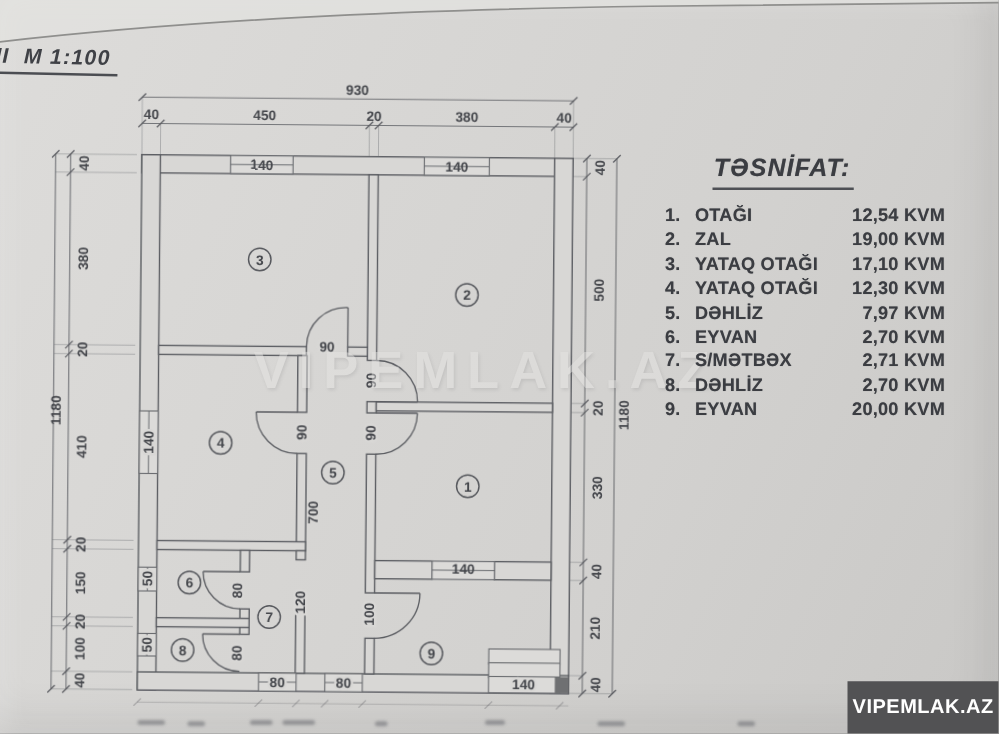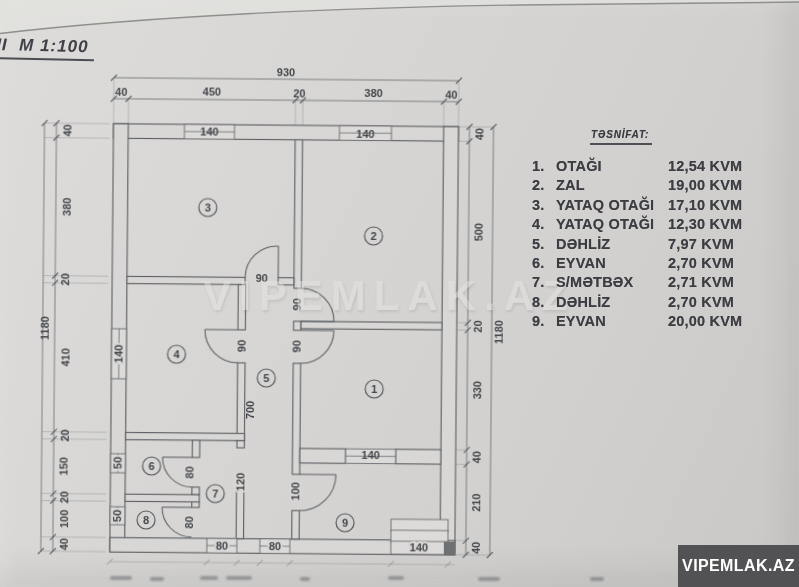--- a/index.html
+++ b/index.html
@@ -30,30 +30,30 @@
   .plan-svg .roomnum{font-size:11px;}
   .plan-svg .circ{fill:none;stroke:#55575c;stroke-width:1.15;}
   .plan-svg .faint{opacity:.32;}
   .watermark{
     position:absolute;left:203px;top:272px;
     font-size:42px;font-weight:700;letter-spacing:8px;color:#e7e6e4;opacity:.45;
     text-shadow:1px 2px 3px rgba(95,95,98,.35);white-space:nowrap;pointer-events:none;
   }
   .legend{position:absolute;left:532px;top:124px;width:224px;color:#3b3d42;}
   .legend-title{
-    display:inline-block;margin-left:58px;font-size:10px;font-weight:700;font-style:italic;
+    display:inline-block;margin-left:38px;font-size:20px;font-weight:700;font-style:italic;
     letter-spacing:.8px;border-bottom:2px solid #4e5055;padding:0 3px 3px 1px;
     text-shadow:0 0 .6px rgba(60,62,66,.6);
   }
   .legend-rows{margin-top:13px;}
   .legend-row{display:flex;align-items:baseline;height:19.4px;font-size:14.5px;font-weight:700;
     text-shadow:0 0 .6px rgba(60,62,66,.55);letter-spacing:.2px;}
   .legend-num{width:24px;flex:none;}
   .legend-name{flex:1;white-space:nowrap;}
-  .legend-area{flex:none;min-width:88px;white-space:nowrap;}
+  .legend-area{flex:none;min-width:88px;text-align:right;white-space:nowrap;}
   .brand-badge{
     position:absolute;right:0;bottom:0;width:121px;height:42px;background:#525254;
     color:#fff;font-size:16px;font-weight:700;letter-spacing:.4px;
     display:flex;align-items:center;justify-content:center;
   }
   .smudges span{position:absolute;height:4px;background:rgba(82,84,90,.45);filter:blur(1.1px);border-radius:2px;}
 </style>
 </head>
 <body>
 

